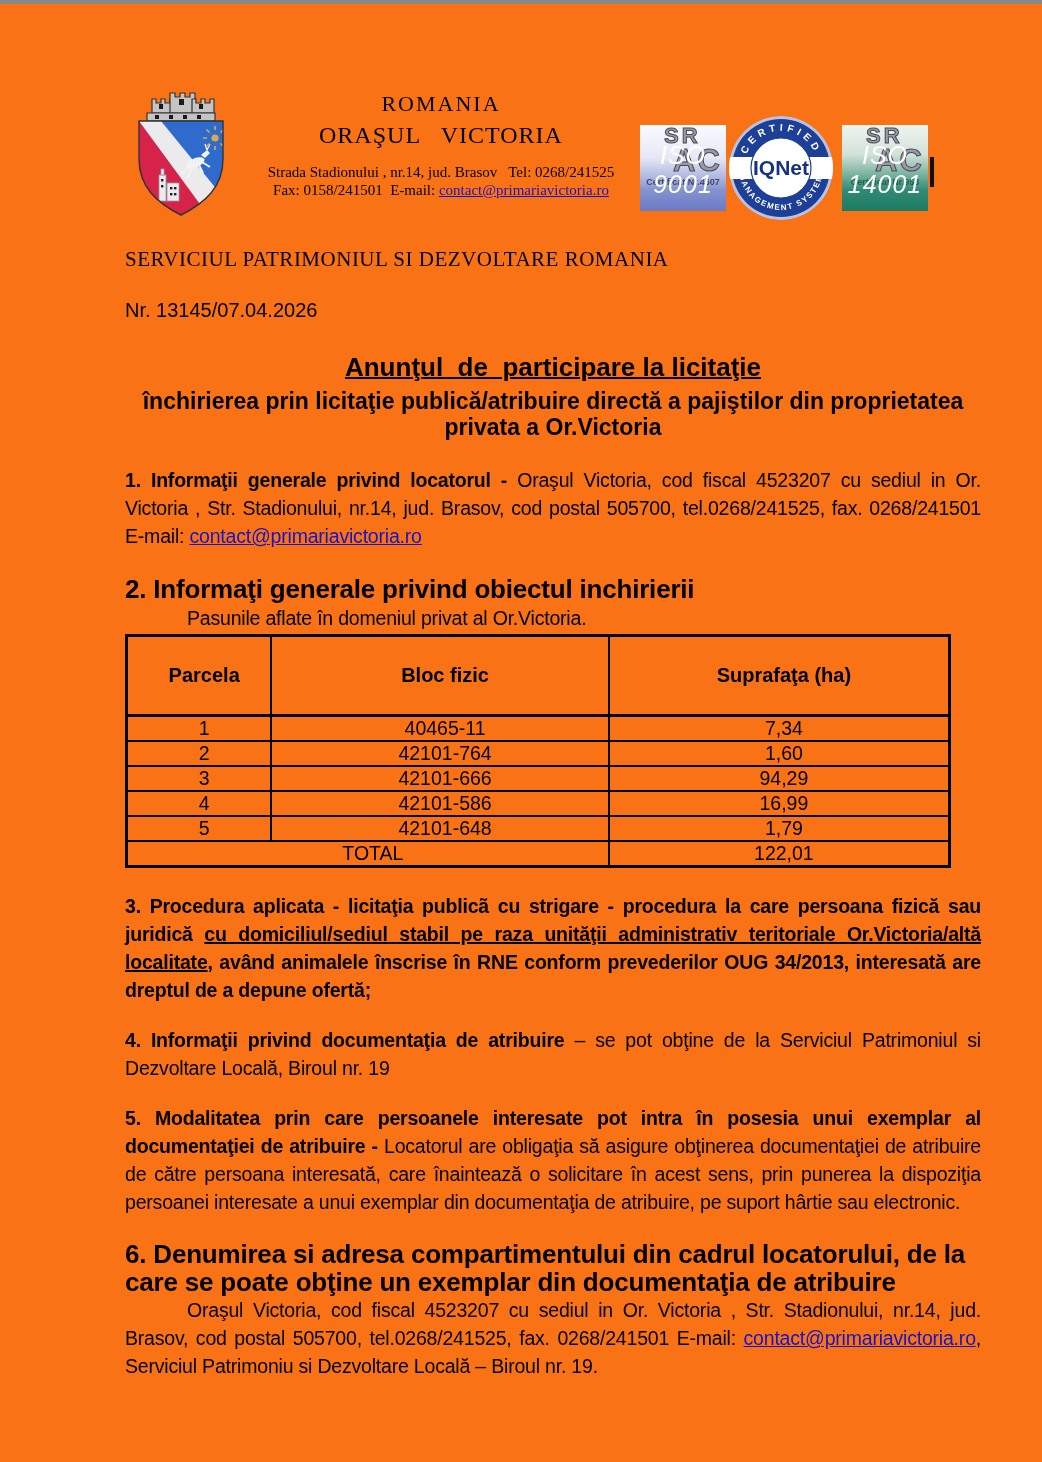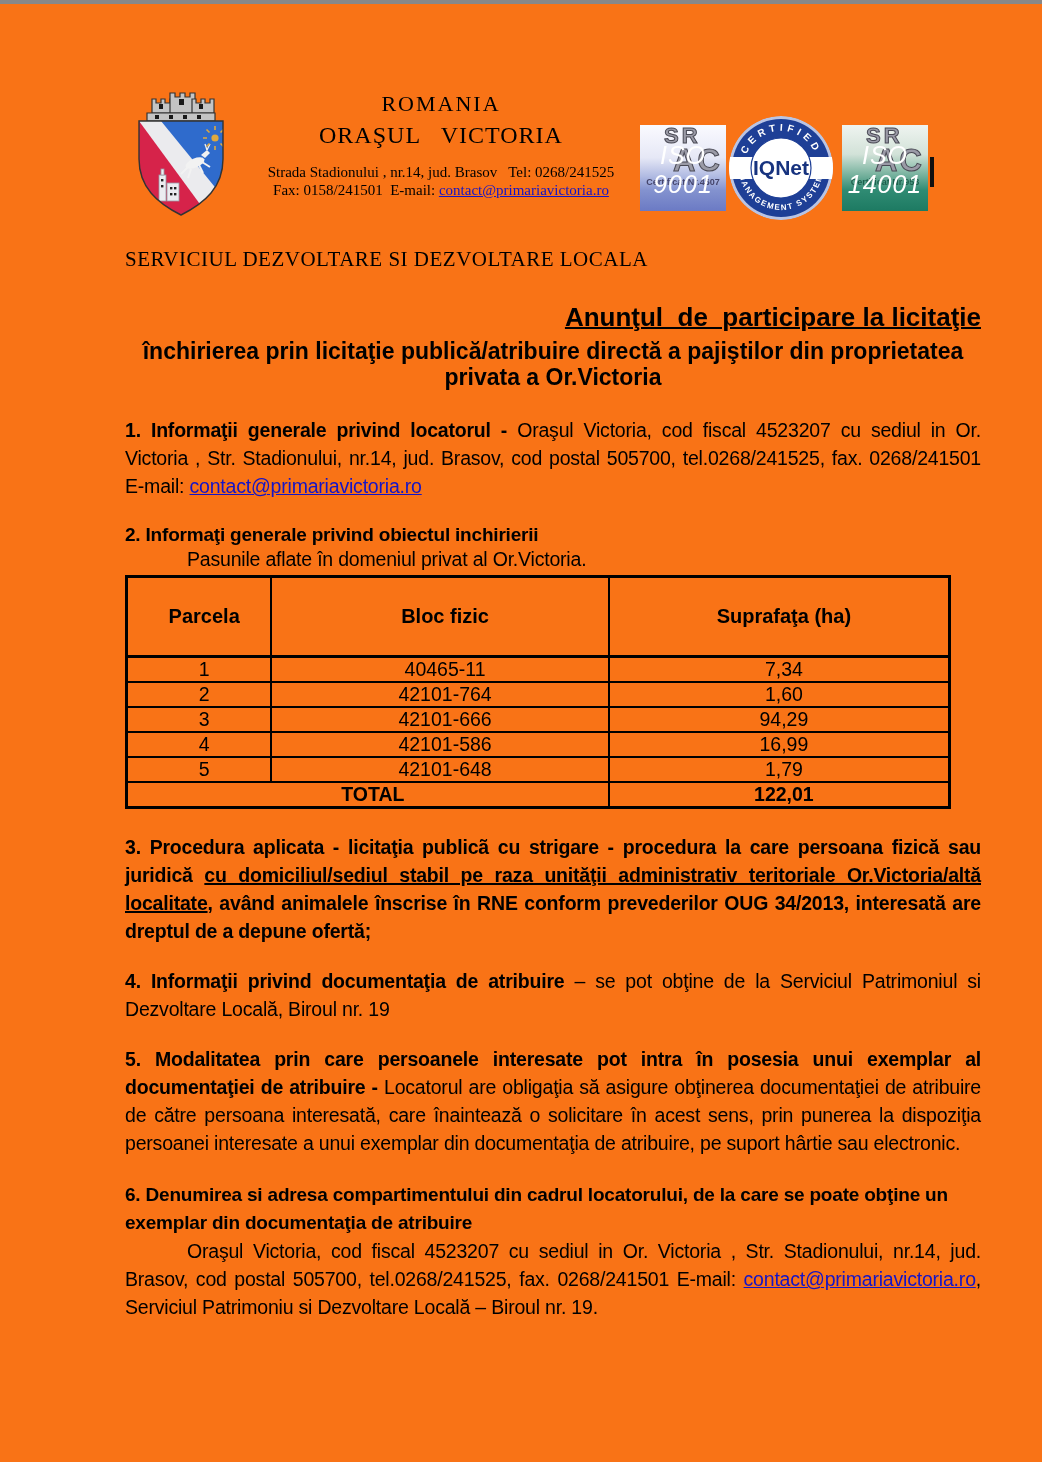--- a/index.html
+++ b/index.html
@@ -31,41 +31,41 @@
   .srac-ac { position:absolute; left:33px; top:18px; font-size:31px; letter-spacing:2px; }
   .srac-cert { position:absolute; top:52px; width:100%; font-size:9px; font-weight:bold; color:#44446a; }
   .green .srac-cert { color:#1d5f4c; }
   .srac-iso { position:absolute; bottom:12px; width:100%; font-size:25px; color:#fff; letter-spacing:1px;font-style:italic; }
   .iqnet { position:absolute; left:98px; top:0; width:106px; height:106px; }
   .cursor-bar { position:absolute; left:300px; top:42px; width:4px; height:30px; background:#101010; }
 
   
   .dept { font-family:"Liberation Serif", serif; font-size:21px; margin-top:18px; letter-spacing:0.5px; }
   .refnum { font-size:20px; margin-top:27px; }
-  .title { margin-top:30px; text-align:right; font-size:26px; font-weight:bold; }
+  .title { margin-top:30px; text-align:center; font-size:26px; font-weight:bold; }
   .title span { text-decoration:underline; text-decoration-thickness:2px; white-space:pre-wrap; }
   .subtitle { text-align:center; font-size:23px; font-weight:bold; line-height:26px; margin-top:5px; }
 
   .para { font-size:19.5px; line-height:28px; text-align:justify; letter-spacing:-0.2px; }
   .mt1 { margin-top:24px; } .mt2 { margin-top:22px; } .mt3 { margin-top:20px; }
   .s1 { margin-top:26px; }
   b, .bold { font-weight:bold; }
-  .h-sec { font-size:19px; font-weight:bold; margin-top:24px; letter-spacing:-0.2px; }
+  .h-sec { font-size:26px; font-weight:bold; margin-top:24px; letter-spacing:-0.2px; }
   .note { font-size:19.5px; margin-left:62px; margin-top:2px; letter-spacing:-0.2px; }
   .u { text-decoration:underline; text-decoration-thickness:2px; }
   .first-indent { text-indent:62px; }
   .bold-all { font-weight:bold; }
 
   
   table.parcels { border-collapse:collapse; width:826px; margin-top:4px; border:3px solid #000; }
   table.parcels th, table.parcels td { border:2px solid #000; text-align:center; font-size:19.5px;padding-left:10px; }
   table.parcels th { height:80px; font-size:20px; border-bottom:3px solid #000; }
   table.parcels td { height:25px; line-height:23px; }
   .col-parcela { width:17.6%; } .col-bloc { width:41%; } .col-supra { width:41.4%; }
-  tr.total td { font-weight:bold; }
+  tr.total td { font-weight:normal; }
 </style>
 </head>
 <body>
 
 <div class="page">
   <div class="content">
 
     <div class="doc-header">
 
       <div class="coa">
@@ -191,21 +191,22 @@
             <span class="srac-sr">SR</span>
             <span class="srac-ac">AC</span>
           </div>
           <div class="srac-cert">Certificat Nr.958</div>
           <div class="srac-iso">ISO 14001</div>
         </div>
         <div class="cursor-bar"></div>
       </div>
     </div>
 
-    <div class="dept">SERVICIUL DEZVOLTARE SI DEZVOLTARE LOCALA</div>
+    <div class="dept">SERVICIUL PATRIMONIUL SI DEZVOLTARE ROMANIA</div>
+    <div class="refnum">Nr. 13145/07.04.2026</div>
 
     <div class="title"><span>Anunţul  de  participare la licitaţie</span></div>
     <div class="subtitle">închirierea prin licitaţie publică/atribuire directă a pajiştilor din proprietatea privata a Or.Victoria</div>
 
     <p class="para s1"><b>1. Informaţii generale privind locatorul - </b><span>Oraşul Victoria, cod fiscal 4523207 cu sediul in Or. Victoria , Str. Stadionului, nr.14, jud. Brasov, cod postal 505700, tel.0268/241525, fax. 0268/241501 E-mail: </span><a class="link">contact@primariavictoria.ro</a></p>
 
     <div class="h-sec">2. Informaţi generale privind obiectul inchirierii</div>
     <div class="note">Pasunile aflate în domeniul privat al Or.Victoria.</div>
 
     <table class="parcels">

